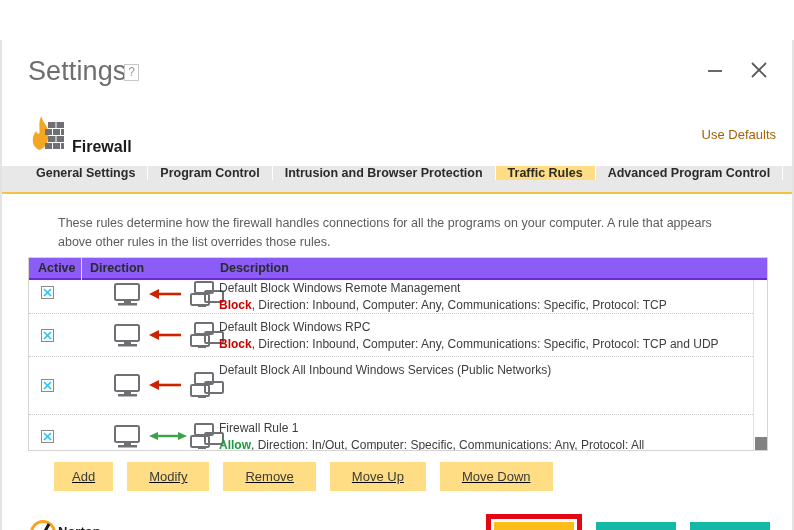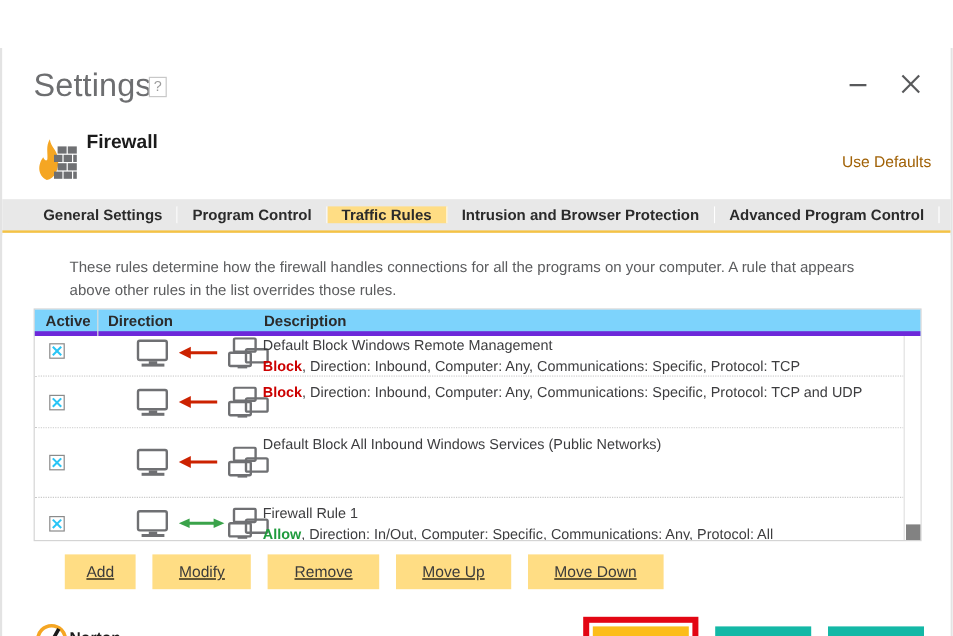--- a/index.html
+++ b/index.html
@@ -45,34 +45,34 @@
   #close-btn { right: 18px; }
   #min-btn svg, #close-btn svg { display:block; margin: 0 auto; }
 
   
   #header {
     position: absolute; left: 0; top: 62px; right: 0; height: 64px;
     background: #ffffff;
   }
   #fw-icon { position: absolute; left: 24px; top: 12px; width: 40px; height: 38px; }
   #fw-title {
-    position: absolute; left: 70px; top: 8px;
+    position: absolute; left: 70px; top: 36px;
     font-size: 16px; font-weight: bold; color: #1b1b1b;
   }
   #use-defaults {
     position: absolute; right: 16px; top: 25px;
     font-size: 13px; color: #a16207; cursor: pointer;
   }
 
   
   #tabstrip {
     position: absolute; left: 0; top: 126px; right: 0; height: 28px;
     background: #e8e8e8;
     border-bottom: 2px solid #f5c344;
-    display: flex; align-items: center;
+    display: flex; align-items: flex-start;
   }
   .tabpad { width: 22px; background: #e8e8e8; flex: none; }
   .tab {
     background: #e8e8e8;
     border-right: 1px solid #ffffff;
     padding: 0 12px;
     display: flex; align-items: center;
     font-size: 12.5px; font-weight: bold; color: #2b2b2b;
     cursor: pointer; white-space: nowrap;
   }
@@ -92,21 +92,21 @@
 
   
   #rules-table {
     position: absolute; left: 26px; top: 61px;
     width: 740px; height: 194px;
     border: 1px solid #d4d4d4;
     background: #ffffff;
   }
   #rules-head {
     position: relative; height: 22px;
-    background: #7dd3fc; border-bottom: 4px solid #6d28d9; text-align: center;
+    background: #8b5cf6; border-bottom: 2px solid #6d28d9; text-align: center;
   }
   .th {
     position: absolute; top: 3px;
     font-size: 12.5px; font-weight: bold; color: #2b2b2b;
   }
   .th.active-col { left: 9px; }
   .th.dir-col { left: 61px; }
   .th.desc-col { left: 191px; }
   #head-sep1 { position: absolute; left: 52px; top: 0; width: 1px; height: 22px; background: #dcdcdc; }
 
@@ -228,22 +228,22 @@
       </svg>
     </div>
     <div id="fw-title">Firewall</div>
     <div id="use-defaults">Use Defaults</div>
   </div>
 
   <div id="tabstrip">
     <div class="tabpad"></div>
     <div class="tab">General Settings</div>
     <div class="tab">Program Control</div>
+    <div class="tab">Intrusion and Browser Protection</div>
     <div class="tab active">Traffic Rules</div>
-    <div class="tab">Intrusion and Browser Protection</div>
     <div class="tab">Advanced Program Control</div>
     <div id="tabstrip-rest"></div>
   </div>
 
   <div id="panel">
 
     <div id="intro">These rules determine how the firewall handles connections for all the programs on your computer. A rule that appears above other rules in the list overrides those rules.</div>
 
     <div id="rules-table">
 
@@ -310,20 +310,21 @@
               </g>
               <g fill="none" stroke="#6f7073" stroke-width="2">
                 <rect x="82" y="1" width="18" height="11" rx="1.2"></rect>
                 <rect x="92" y="10" width="18" height="11" rx="1.2"></rect>
                 <rect x="78" y="13" width="18" height="11" rx="1.2"></rect>
               </g>
               <rect x="85" y="24" width="8" height="2" fill="#6f7073"></rect>
             </svg>
           </div>
           <div class="desc" style="top:5px">
+            <div>Default Block Windows RPC</div>
             <div>
               <span class="block">Block</span><span>, Direction: Inbound, Computer: Any, Communications: Specific, Protocol: TCP and UDP</span>
             </div>
           </div>
         </div>
 
         <div class="row" style="height:58px">
           <div class="cb" style="top:22px">
             <svg width="11" height="11" viewBox="0 0 11 11" aria-hidden="true">
               <line x1="2" y1="2" x2="9" y2="9" stroke="#29c5f6" stroke-width="1.7"></line>

